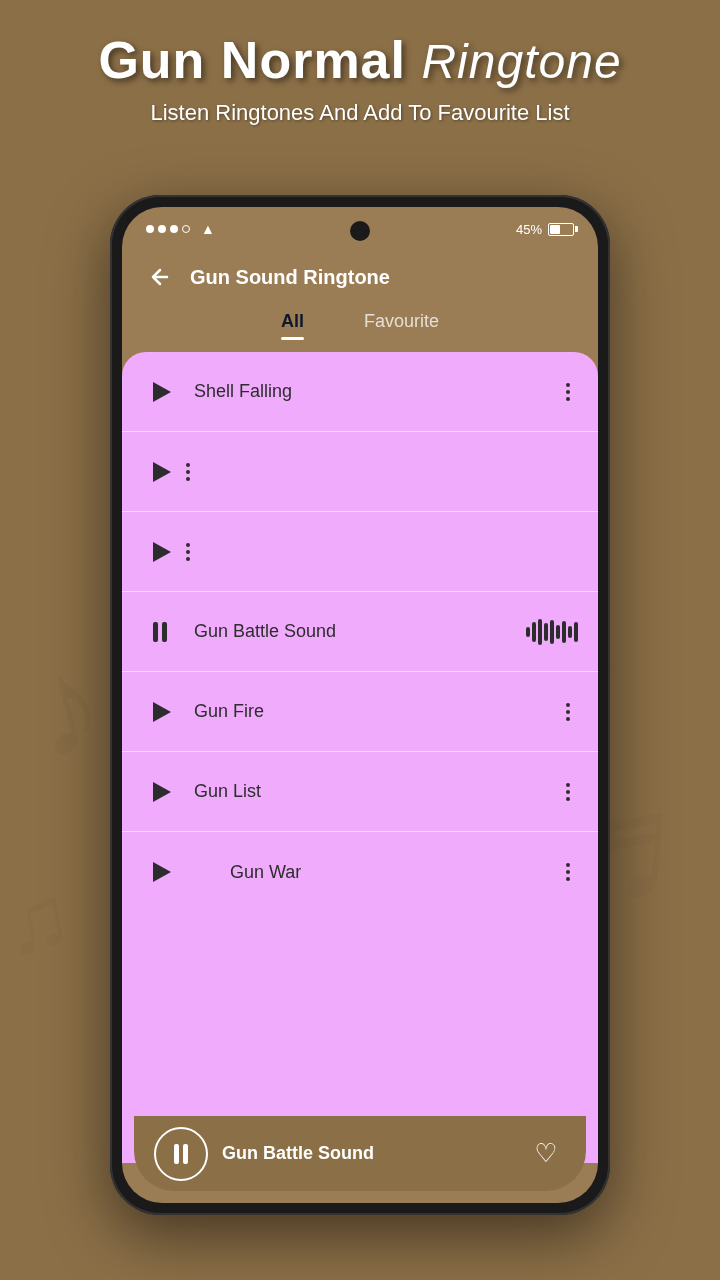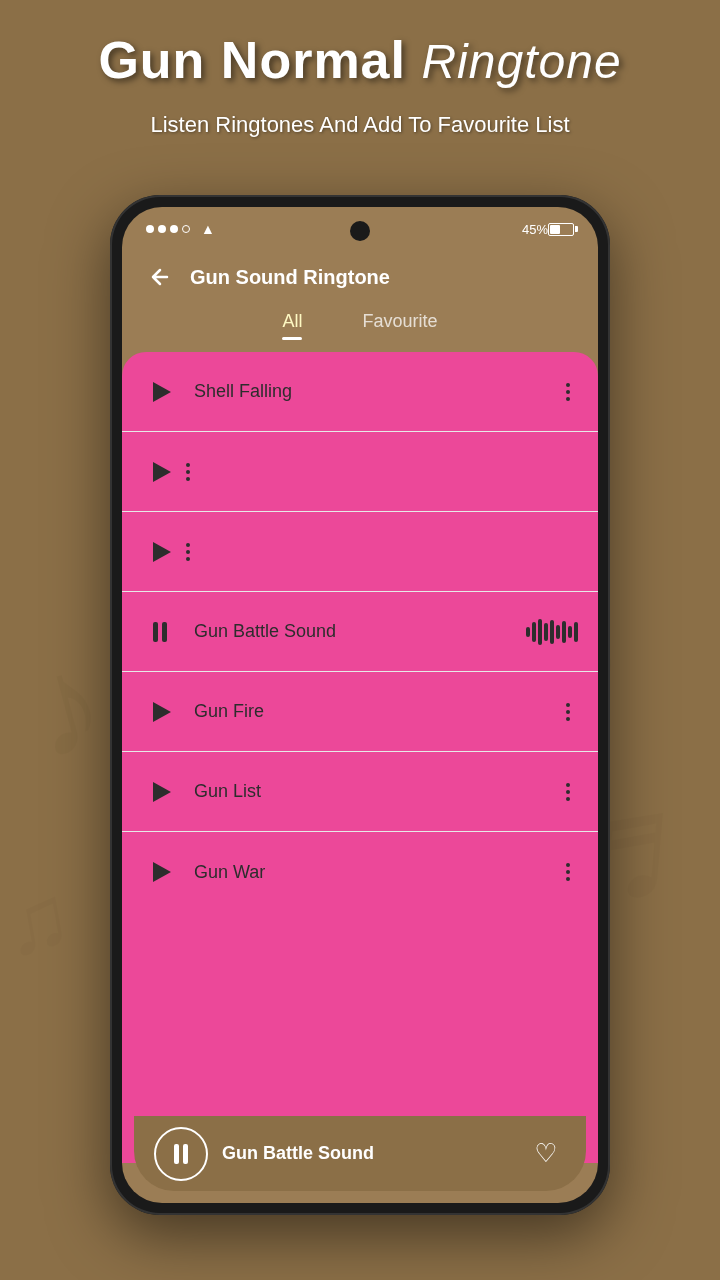--- a/index.html
+++ b/index.html
@@ -36,21 +36,21 @@
     }
     .app-title-main span.italic {
       font-style: italic;
       font-weight: 400;
       font-size: 48px;
     }
     .app-subtitle {
       font-size: 22px;
       color: white;
       font-weight: 500;
-      margin-top: 20px;
+      margin-top: 8px;
       line-height: 1.4;
       text-shadow: 1px 1px 3px rgba(0,0,0,0.4);
     }
 
     
     .phone-frame {
       position: absolute;
       top: 195px;
       left: 110px;
       width: 500px;
@@ -83,21 +83,21 @@
       font-size: 13px;
     }
     .status-dots {
       display: flex; gap: 4px; align-items: center;
     }
     .dot {
       width: 8px; height: 8px; border-radius: 50%; background: white;
     }
     .dot.empty { background: transparent; border: 1.5px solid white; }
     .wifi-icon { margin-left: 5px; color: white; font-size: 14px; }
-    .status-right { display: flex; align-items: center; }
+    .status-right { display: flex; align-items: center; gap: 6px; }
     .battery-icon {
       width: 26px; height: 13px; border: 1.5px solid white; border-radius: 2px; position: relative; display: flex; align-items: center; padding: 1px;
     }
     .battery-icon::after {
       content: ''; position: absolute; right: -5px; top: 50%; transform: translateY(-50%);
       width: 3px; height: 6px; background: white; border-radius: 0 1px 1px 0;
     }
     .battery-fill { width: 45%; height: 100%; background: white; border-radius: 1px; }
 
     
@@ -140,54 +140,54 @@
       margin-bottom: 0;
     }
     .tab {
       font-size: 18px;
       color: rgba(255,255,255,0.75);
       padding-bottom: 8px;
       cursor: pointer;
       position: relative;
     }
     .tab.active {
-      color: #fef9c3;
-      font-weight: 400;
+      color: #0f172a;
+      font-weight: 700;
     }
     .tab.active::after {
       content: '';
       position: absolute;
       bottom: 0; left: 0; right: 0;
       height: 3px;
       background: white;
       border-radius: 2px;
     }
 
     
     .content-area {
-      background: #ec4899;
+      background: #f0abfc;
       border-radius: 24px 24px 0 0;
       margin-top: 12px;
       flex: 1;
       overflow: hidden;
     }
 
     .ringtone-list {
       list-style: none;
     }
 
     .ringtone-item {
       display: flex;
       align-items: center;
       padding: 0 20px;
       height: 80px;
       border-bottom: 1px solid #e8e8e8;
       cursor: pointer;
     }
-    .ringtone-item:last-child { border-bottom: none; }
+    .ringtone-item:last-child { border-bottom: none; gap: 36px; }
 
     .play-btn {
       width: 36px; height: 36px;
       display: flex; align-items: center; justify-content: center;
       flex-shrink: 0;
       cursor: pointer;
     }
 
     .play-triangle {
       width: 0; height: 0;

